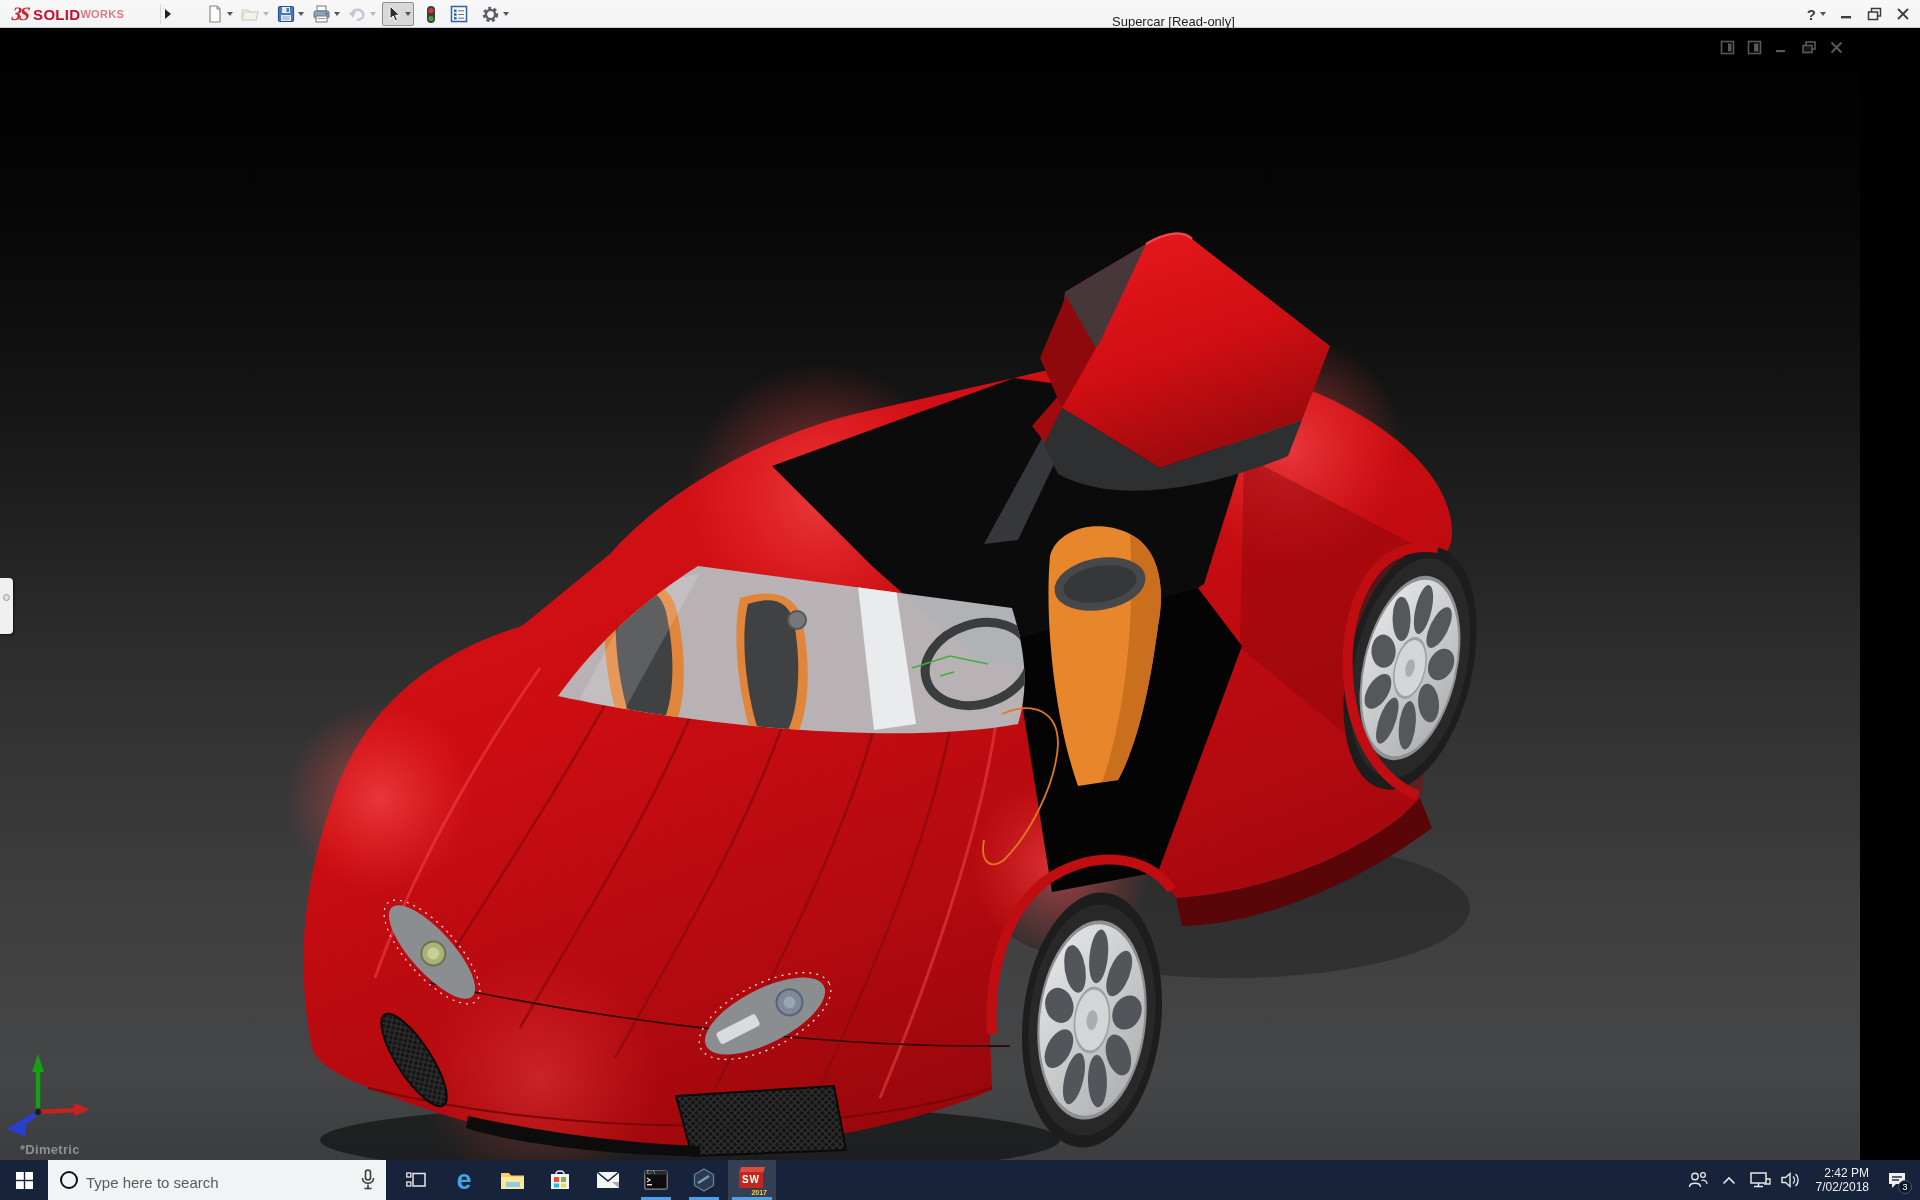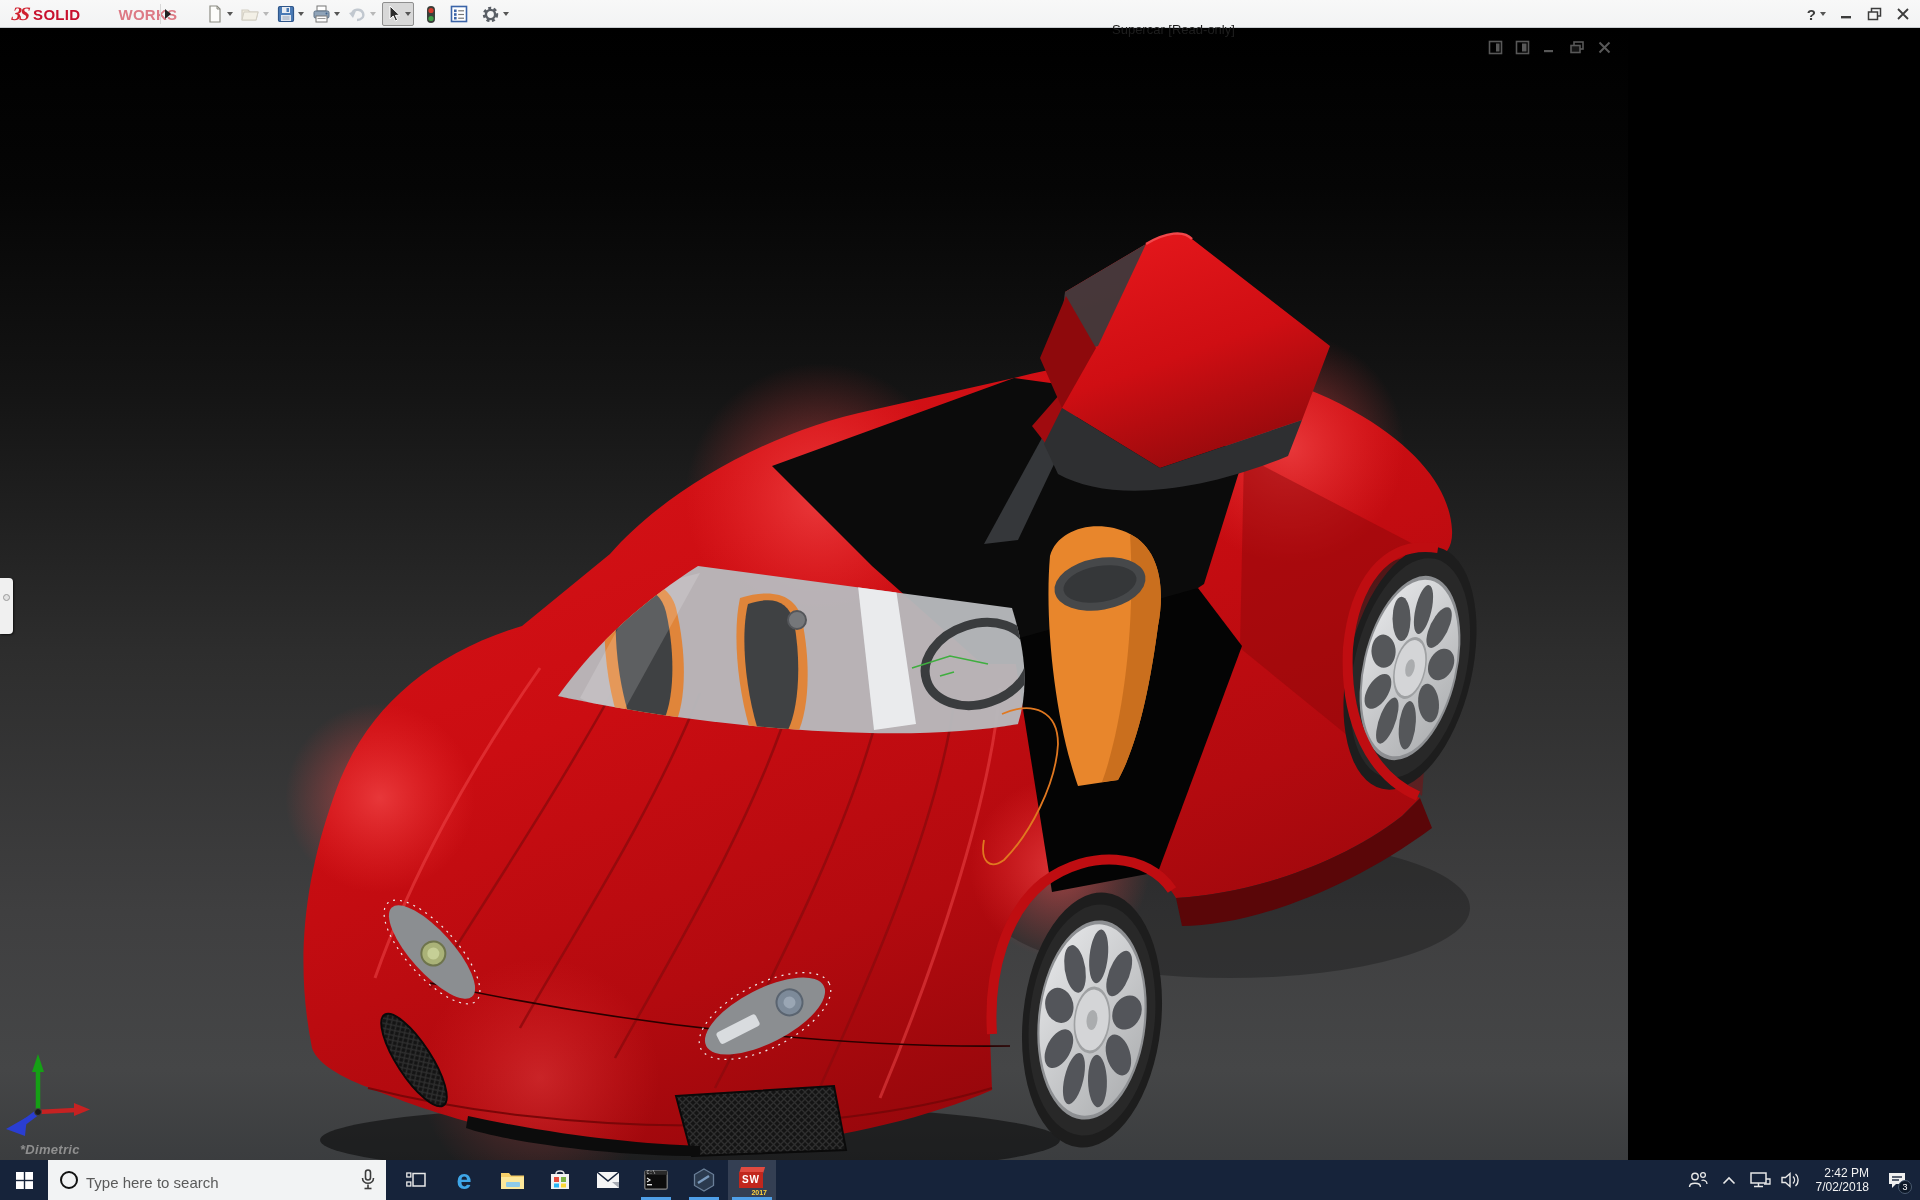--- a/index.html
+++ b/index.html
@@ -7,40 +7,40 @@
               font-family:"Liberation Sans", sans-serif; }
 
   
   .titlebar { position:absolute; left:0; top:0; width:1920px; height:28px;
               background:linear-gradient(180deg,#f8f8f8,#f2f3f4);
               border-bottom:1px solid #c9cdd1; z-index:30; }
   .brand { position:absolute; left:12px; top:3px; height:22px; display:flex; align-items:center; }
   .brand-mark { font-family:"Liberation Serif", serif; font-style:italic; font-weight:bold;
                 font-size:19px; color:#d0202e; letter-spacing:-2px; transform:skewX(-8deg); }
   .brand-solid { font-size:15px; font-weight:bold; color:#c8102e; margin-left:5px; letter-spacing:.3px;}
-  .brand-works { font-size:15px; font-weight:bold; color:#dd7a85; letter-spacing:.3px;padding-left:38px;}
+  .brand-works { font-size:11px; font-weight:bold; color:#dd7a85; letter-spacing:.3px;}
   .flyout { position:absolute; left:160px; top:4px; width:14px; height:20px; display:flex;
             align-items:center; justify-content:center; border-left:1px solid #d8d8d8; }
   .flyout-tri { width:0; height:0; border-left:6px solid #222; border-top:5px solid transparent;
                 border-bottom:5px solid transparent; }
   .tbrow { position:absolute; left:204px; top:0; height:28px; display:flex; align-items:center; }
   .tbtn { display:flex; align-items:center; margin-right:4px; height:24px; padding:0 2px; }
   .tbtn.disabled { opacity:.38; }
   .tbtn.pressed { background:#d8d8d8; border:1px solid #8f8f8f; border-radius:2px; }
   .dd { width:0; height:0; border-top:4px solid #555; border-left:3.5px solid transparent;
         border-right:3.5px solid transparent; margin-left:3px; }
-  .wtitle { position:absolute; left:1112px; top:16px; height:28px; line-height:28px;
+  .wtitle { position:absolute; left:1112px; top:8px; height:28px; line-height:28px;
             font-size:13px; color:#1e1e1e; }
   .wbtns { position:absolute; right:10px; top:0; height:28px; display:flex; align-items:center; gap:14px; }
   .wbtn { color:#444; font-size:14px; display:flex; align-items:center; }
 
   
-  .viewport { position:absolute; left:0; top:28px; width:1628px; height:1132px;
+  .viewport { position:absolute; left:0; top:28px; width:1860px; height:1132px;
               background:linear-gradient(180deg,#000 0%,#050505 14%,#141414 32%,
-                         #2d2d2d 55%,#3f3f40 78%,#454647 92%,#3b3d3f 100%); overflow:hidden;font-style:italic; }
+                         #2d2d2d 55%,#3f3f40 78%,#454647 92%,#3b3d3f 100%); overflow:hidden; }
   .vp-controls { position:absolute; top:12px; right:16px; display:flex; gap:12px; z-index:5; }
   .panel-tab { position:absolute; left:0; top:550px; width:13px; height:56px; background:#f0f0f0;
                border-radius:0 4px 4px 0; box-shadow:1px 1px 2px rgba(0,0,0,.6); }
   .panel-tab .knob { position:absolute; left:3px; top:16px; width:7px; height:7px; border-radius:50%;
                      border:1.5px solid #9a9a9a; background:#e2e2e2;}
   .view-label { position:absolute; left:20px; top:1114px; font-size:13px; font-weight:bold;
                 color:#8f8f8f; letter-spacing:.3px; }
 
   
   .taskbar { position:absolute; left:0; top:1160px; width:1920px; height:40px;

